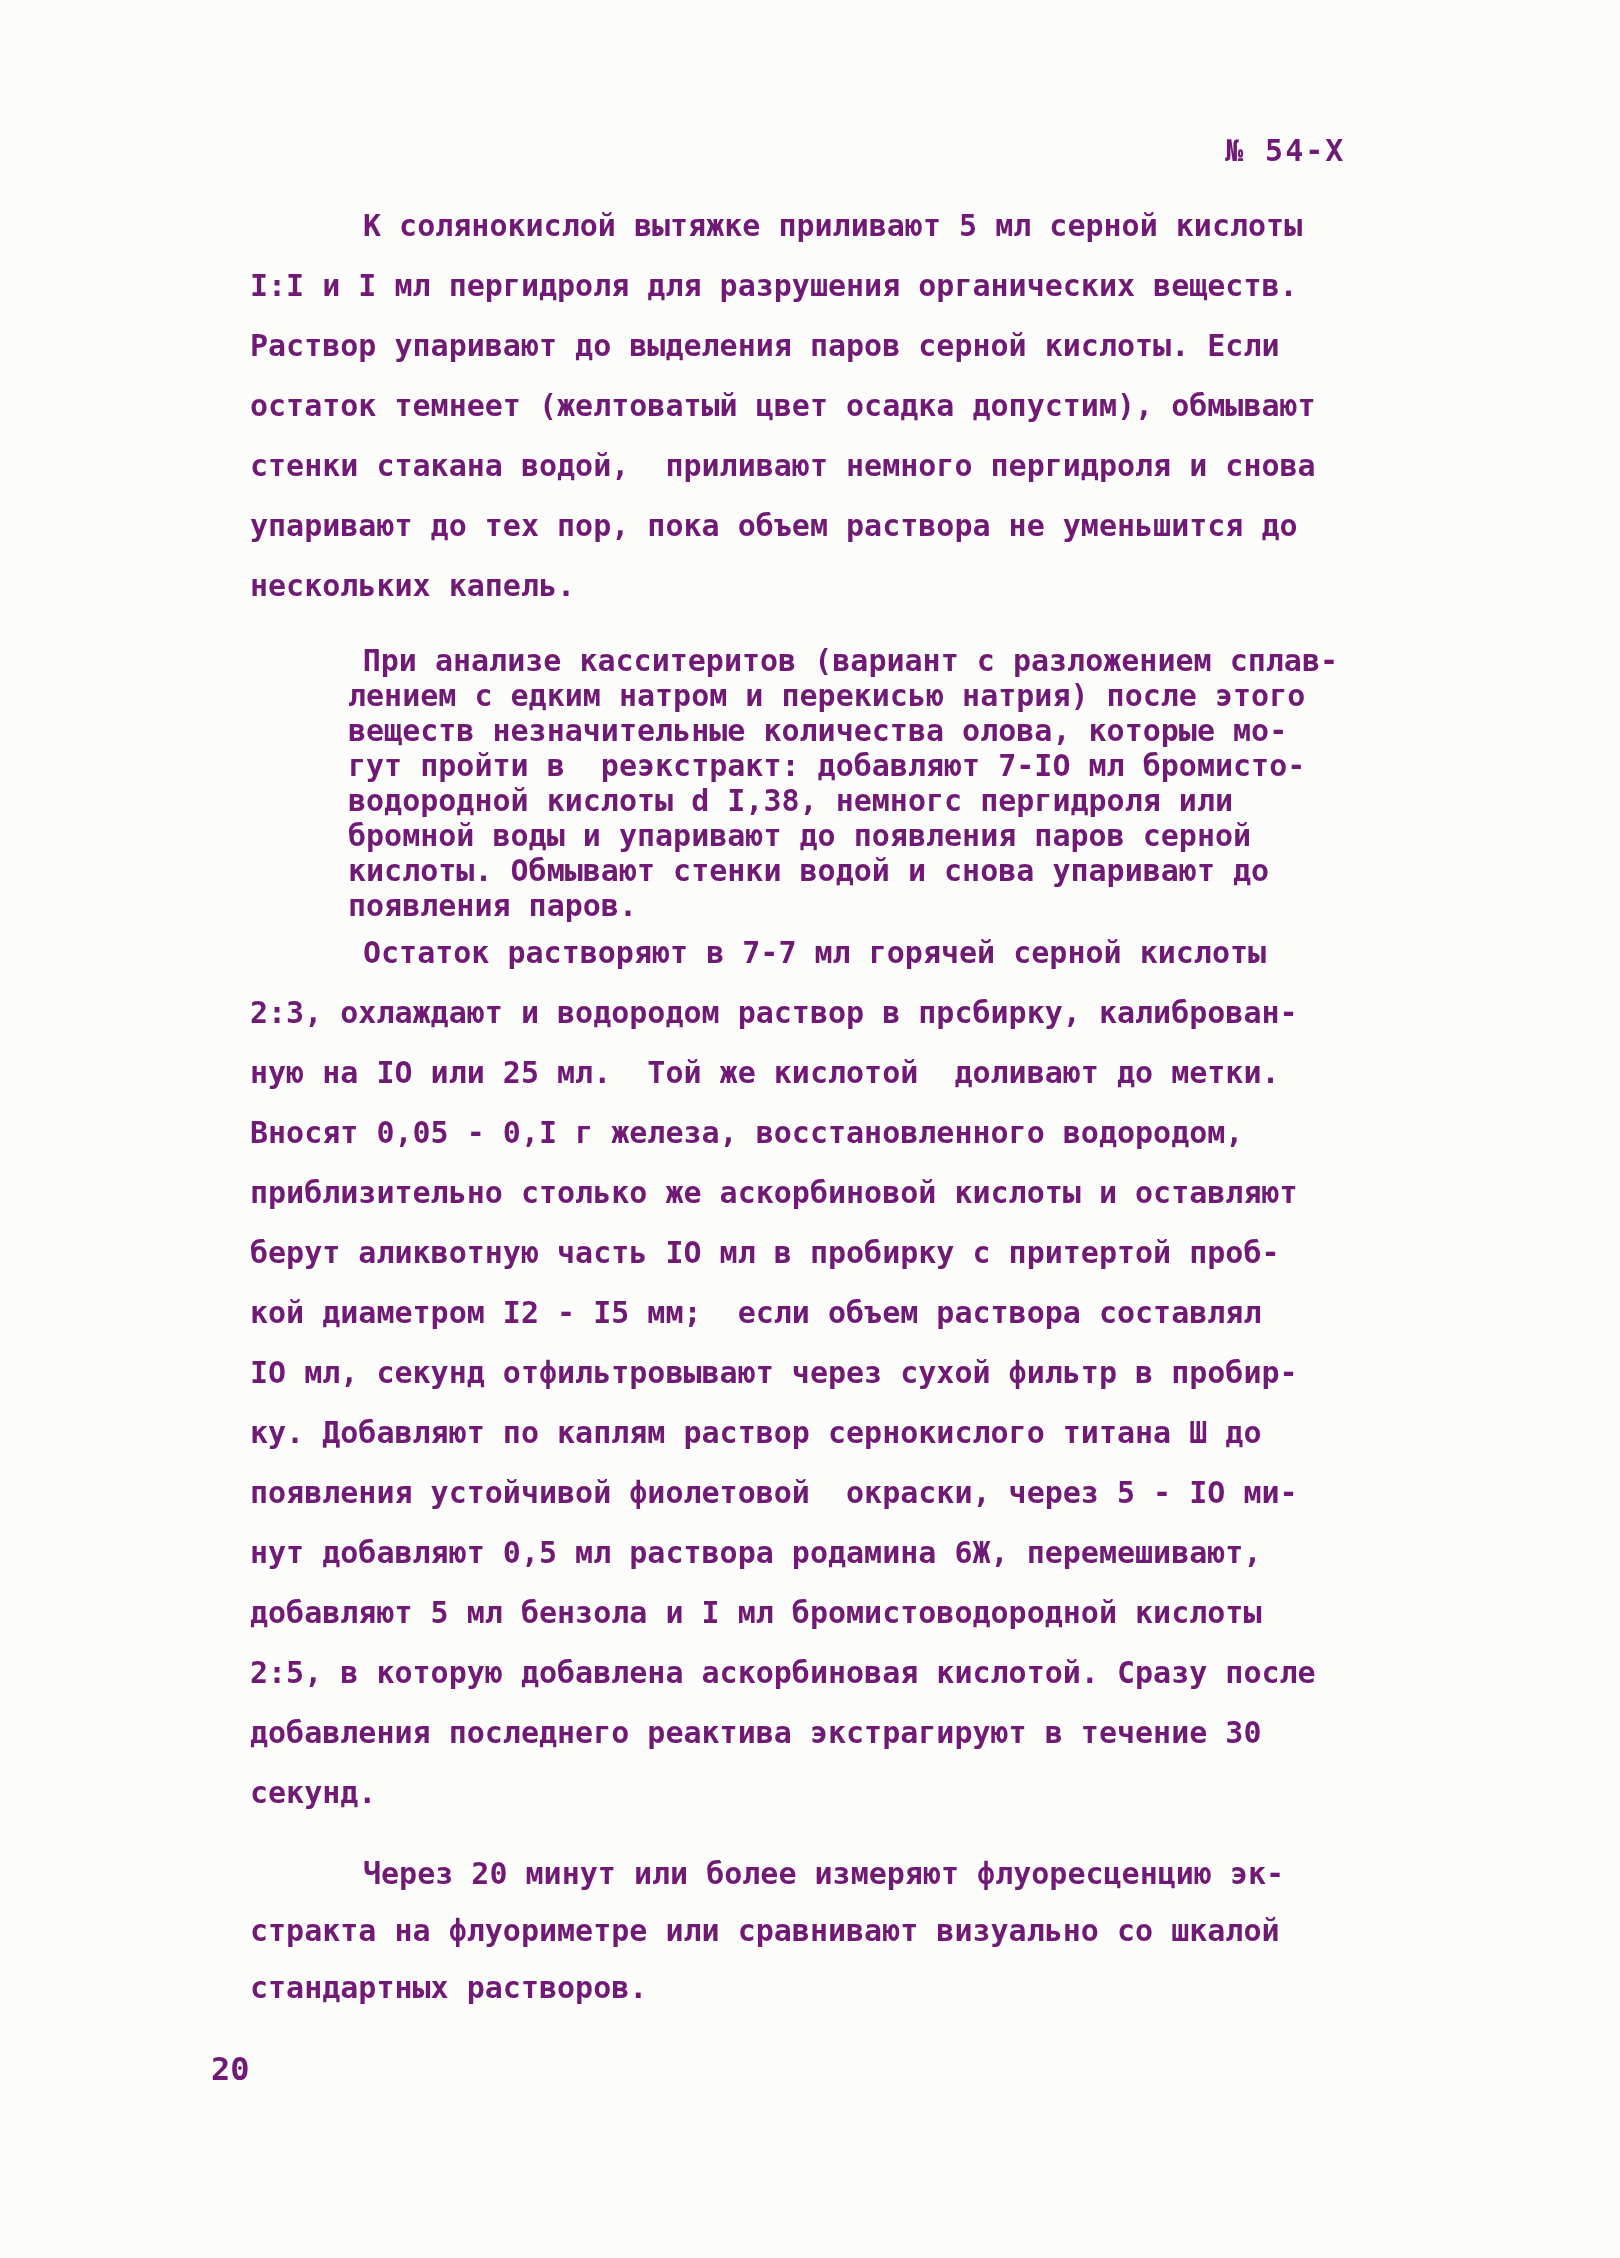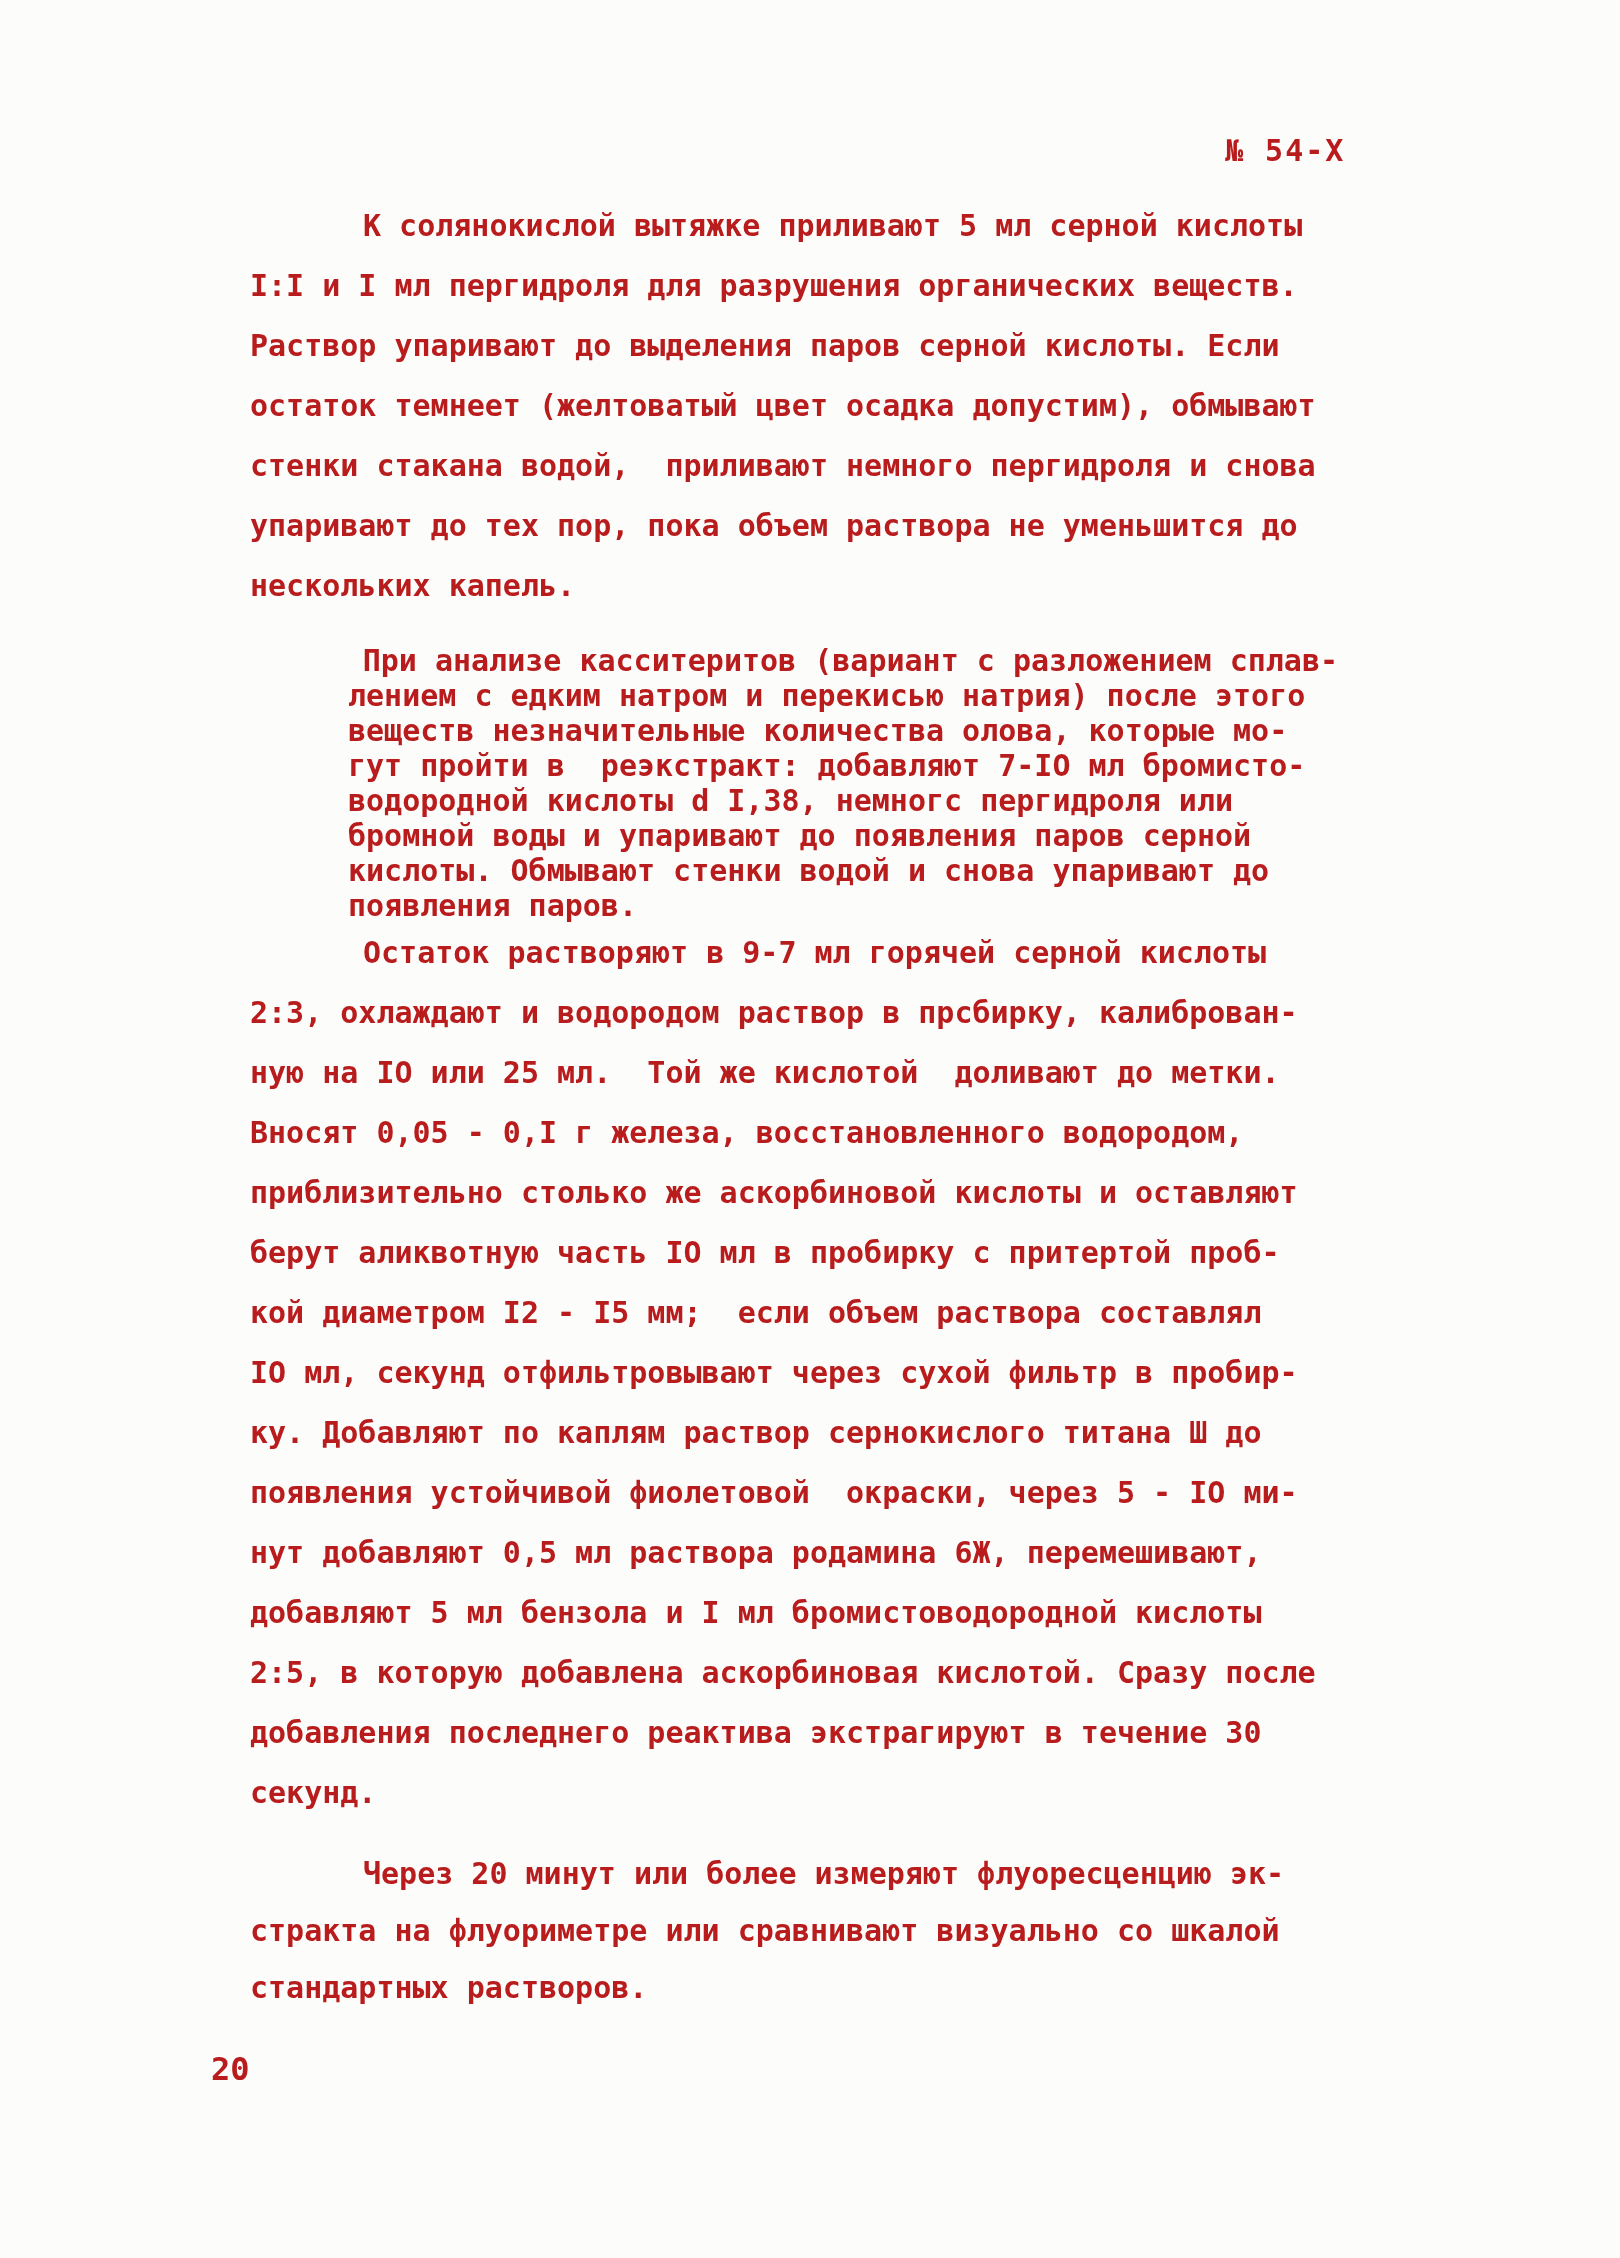--- a/index.html
+++ b/index.html
@@ -9,21 +9,21 @@
   }
   .page {
     position: relative;
     width: 1620px;
     height: 2258px;
     margin: 0 auto;
     background: #fcfcfb;
     overflow: hidden;
     font-family: "DejaVu Sans Mono", "Liberation Mono", monospace;
     font-weight: 700;
-    color: #b91c1c;
+    color: #701a75;
   }
   .doc-header {
     position: absolute;
     left: 1225px;
     top: 133px;
     font-size: 30px;
     letter-spacing: 2px;
     white-space: pre;
   }
   .content {
@@ -84,21 +84,21 @@
         <div class="line">При анализе касситеритов (вариант с разложением сплав-</div>
         <div class="line">лением с едким натром и перекисью натрия) после этого</div>
         <div class="line">веществ незначительные количества олова, которые мо-</div>
         <div class="line">гут пройти в  реэкстракт: добавляют 7-IO мл бромисто-</div>
         <div class="line">водородной кислоты d I,38, немногс пергидроля или</div>
         <div class="line">бромной воды и упаривают до появления паров серной</div>
         <div class="line">кислоты. Обмывают стенки водой и снова упаривают до</div>
         <div class="line">появления паров.</div>
       </div>
       <div class="para para-body">
-        <div class="line">Остаток растворяют в 9-7 мл горячей серной кислоты</div>
+        <div class="line">Остаток растворяют в 7-7 мл горячей серной кислоты</div>
         <div class="line">2:3, охлаждают и водородом раствор в прсбирку, калиброван-</div>
         <div class="line">ную на IO или 25 мл.  Той же кислотой  доливают до метки.</div>
         <div class="line">Вносят 0,05 - 0,I г железа, восстановленного водородом,</div>
         <div class="line">приблизительно столько же аскорбиновой кислоты и оставляют</div>
         <div class="line">берут аликвотную часть IO мл в пробирку с притертой проб-</div>
         <div class="line">кой диаметром I2 - I5 мм;  если объем раствора составлял</div>
         <div class="line">IO мл, секунд отфильтровывают через сухой фильтр в пробир-</div>
         <div class="line">ку. Добавляют по каплям раствор сернокислого титана Ш до</div>
         <div class="line">появления устойчивой фиолетовой  окраски, через 5 - IO ми-</div>
         <div class="line">нут добавляют 0,5 мл раствора родамина 6Ж, перемешивают,</div>

